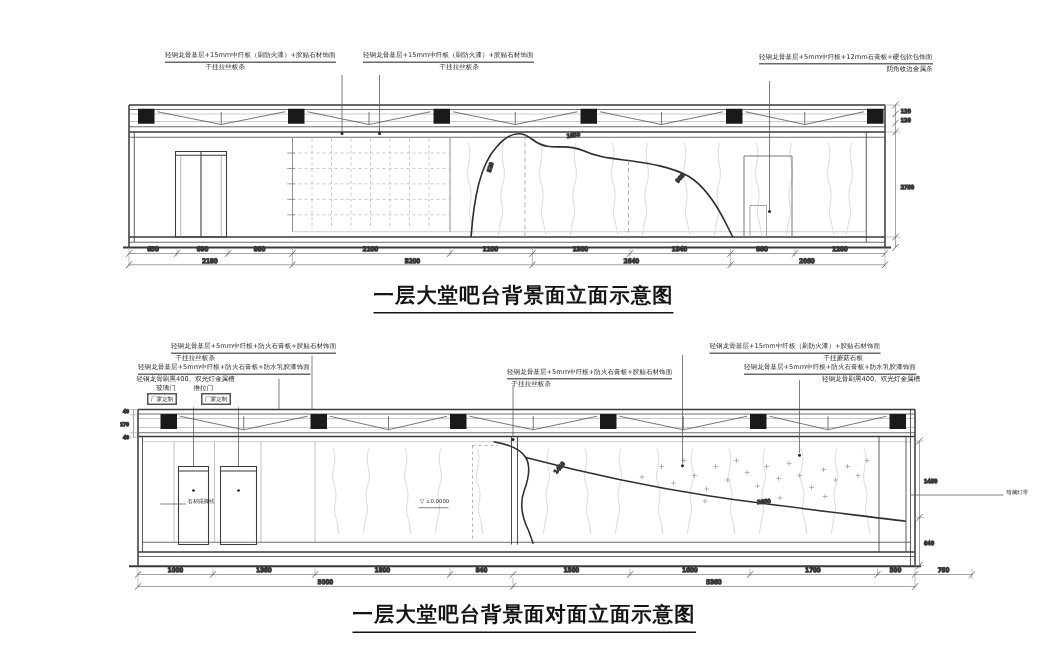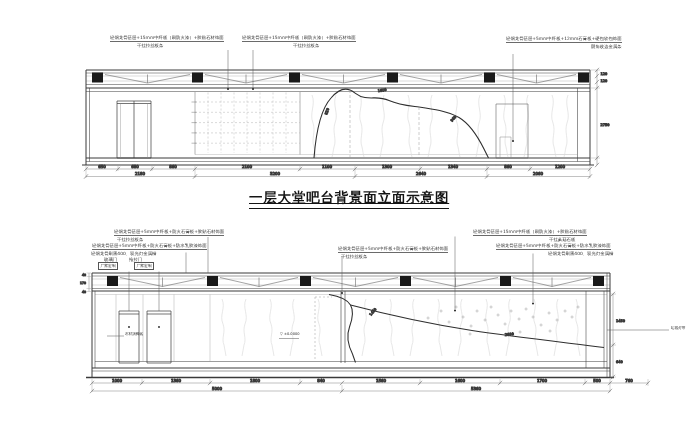--- a/index.html
+++ b/index.html
@@ -6,21 +6,21 @@
   .canvas{position:relative;width:700px;height:446px;background:#fff;overflow:hidden;
           font-family:"DejaVu Sans",sans-serif;}
   svg.linework{position:absolute;left:0;top:0;}
   .note{position:absolute;white-space:nowrap;font:4.4px/1.1 "DejaVu Sans",sans-serif;color:#2e2e2e;}
   .ul{border-bottom:.5px solid #6a6a6a;padding-bottom:.6px;}
   .fbox{position:absolute;border:.6px solid #555;font:3.8px/1.5 "DejaVu Sans",sans-serif;
         color:#2e2e2e;padding:0 1.5px;white-space:nowrap;background:#fff;}
   .tiny{font-size:3.6px;}
   .title{position:absolute;font:600 13.5px/1.15 "DejaVu Serif","Liberation Serif",serif;
          color:#141414;letter-spacing:.8px;border-bottom:1.6px solid #141414;
-         padding-bottom:2px;white-space:nowrap;text-decoration:underline;}
+         padding-bottom:2px;white-space:nowrap;}
   .dim{font-size:4px;fill:#555;font-family:"DejaVu Sans",sans-serif;}
   .dim-s{font-size:3.5px;fill:#666;font-family:"DejaVu Sans",sans-serif;}
   .dim-xs{font-size:3.1px;fill:#666;font-family:"DejaVu Sans",sans-serif;}
 </style>
 </head>
 <body>
 
 <div class="canvas">
 
 <svg class="linework" width="700" height="446" viewBox="0 0 700 446">
@@ -201,14 +201,15 @@
 <div class="note" style="left:341px;top:255px">干挂拉丝板条</div>
 <div class="note ul" style="left:473px;top:230px">轻钢龙骨基层+15mm中纤板（刷防火漆）+胶贴石材饰面</div>
 <div class="note" style="left:549px;top:238px">干挂蘑菇石板</div>
 <div class="note ul" style="left:496px;top:244px">轻钢龙骨基层+5mm中纤板+防火石膏板+防水乳胶漆饰面</div>
 <div class="note" style="left:548px;top:252px">轻钢龙骨刷黑400、双光灯金属槽</div>
 <div class="note tiny" style="left:125px;top:333px">石材踢脚线</div>
 <div class="note tiny" style="left:280px;top:333px">▽ ±0.0000</div>
 <div class="note tiny" style="left:671px;top:327px">暗藏灯带</div>
 
 <div class="title" style="left:249px;top:190px">一层大堂吧台背景面立面示意图</div>
+<div class="title" style="left:235px;top:403px">一层大堂吧台背景面对面立面示意图</div>
 
 </div>
 
 </body></html>

